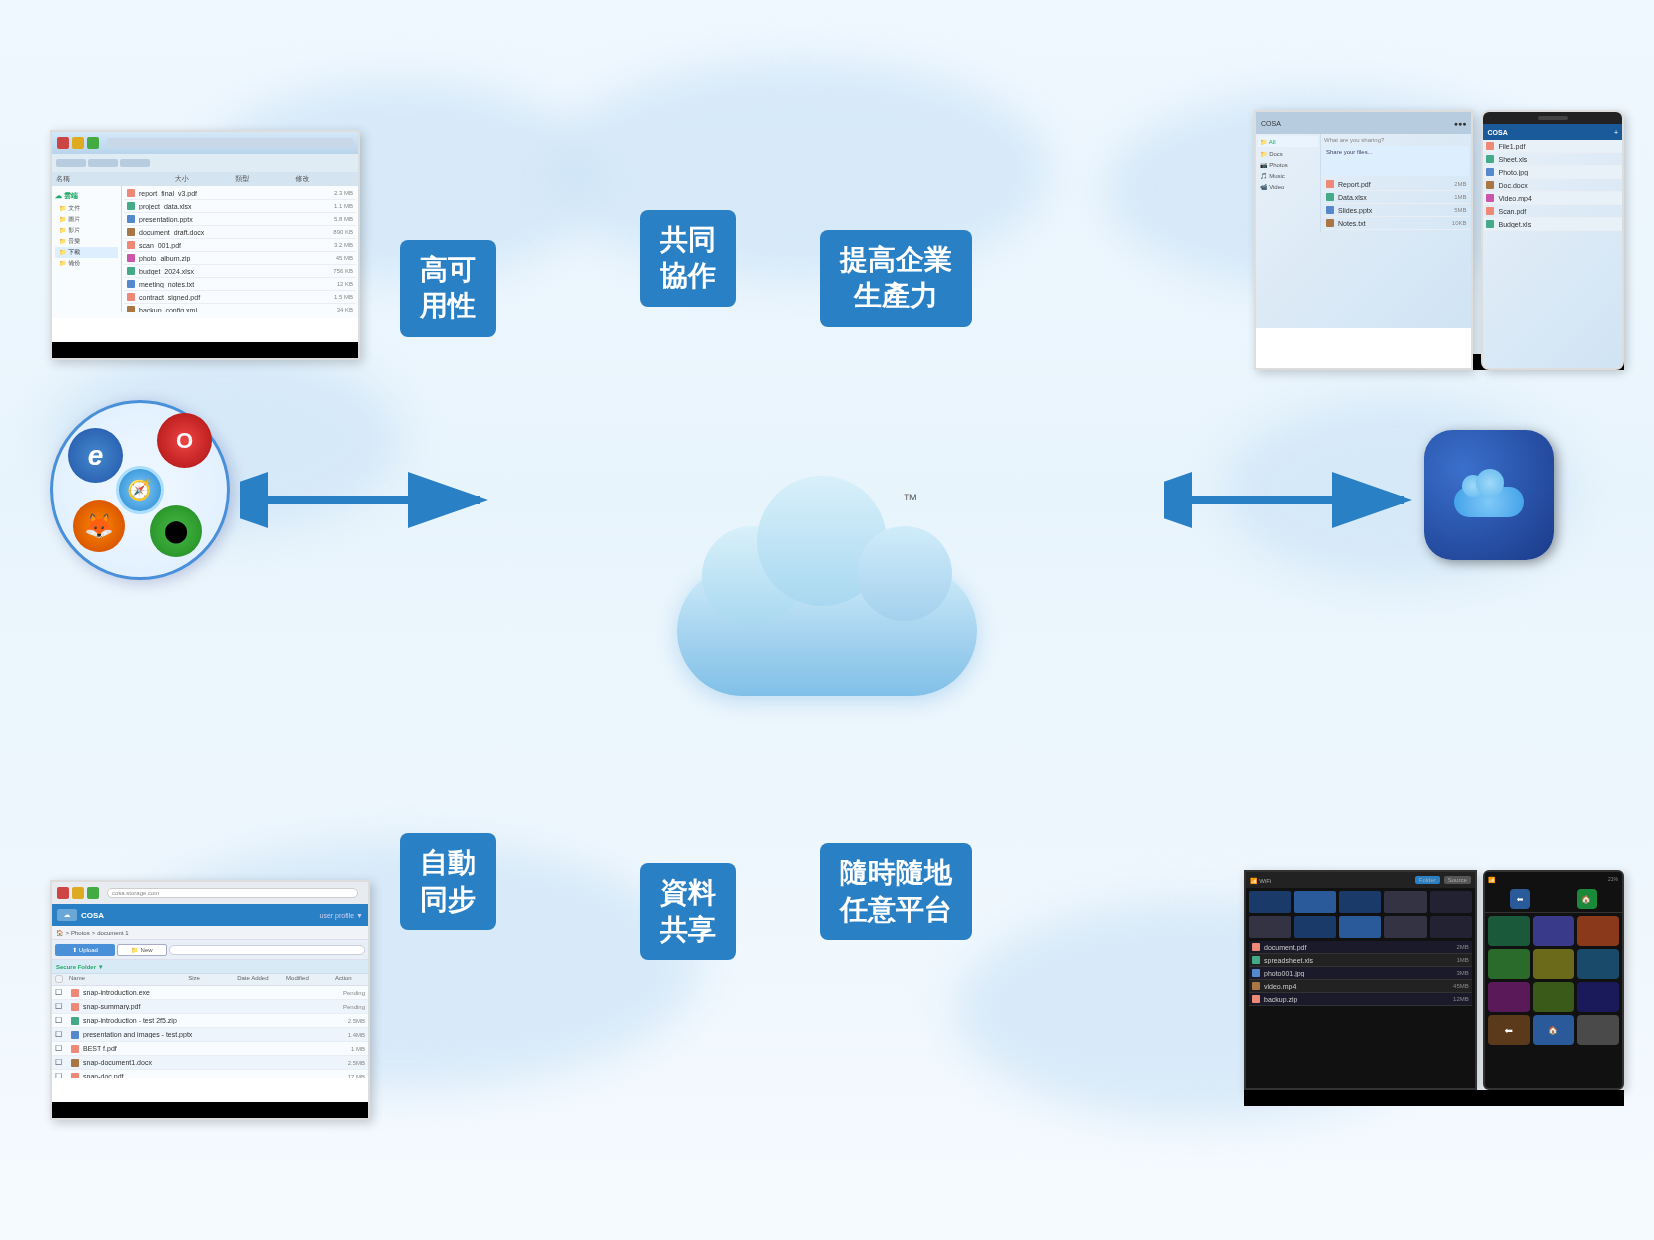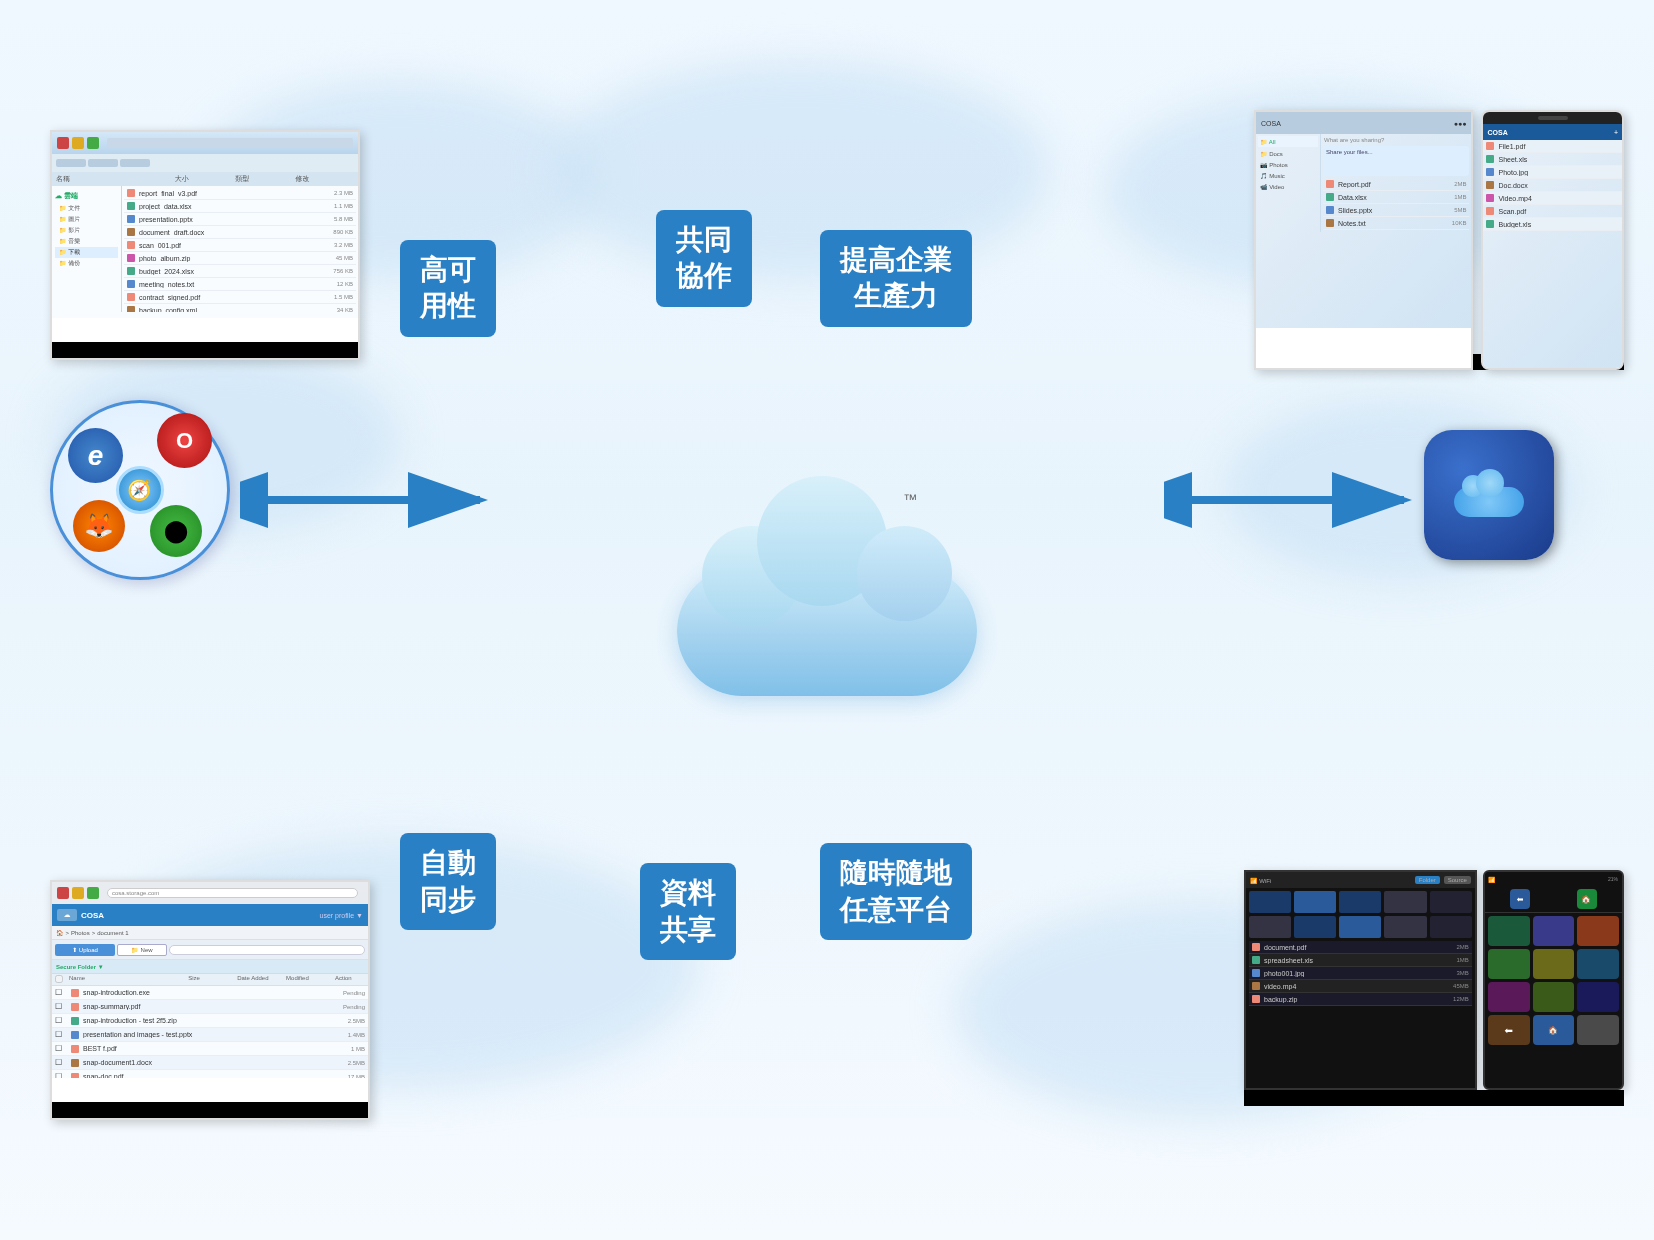--- a/index.html
+++ b/index.html
@@ -614,21 +614,21 @@
 
     <div style="position:absolute;bottom:30px;left:50%;transform:translateX(-50%);font-size:62px;font-weight:900;color:#2a80c5;font-style:italic;white-space:nowrap;text-shadow:1px 1px 4px rgba(255,255,255,0.9),0 0 10px rgba(255,255,255,0.6);"></div>
   </div>
   <div style="font-size:19px;color:#2a80c5;font-weight:bold;margin-top:8px;"></div>
 </div>
 
 <div class="feature-badge" style="top:240px;left:400px;">
   高可<br>用性
 </div>
 
-<div class="feature-badge" style="top:210px;left:656px;">
+<div class="feature-badge" style="top:210px;left:640px;">
   共同<br>協作
 </div>
 
 <div class="feature-badge" style="top:230px;left:820px;">
   提高企業<br>生產力
 </div>
 
 <div class="feature-badge" style="bottom:310px;left:400px;">
   自動<br>同步
 </div>

